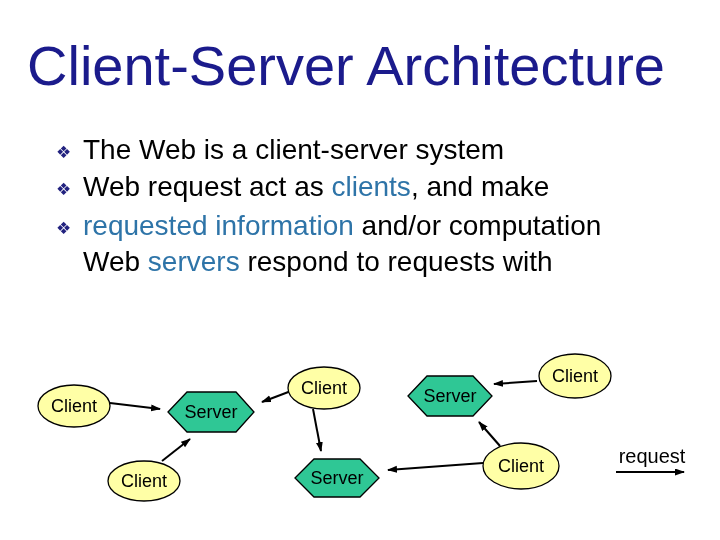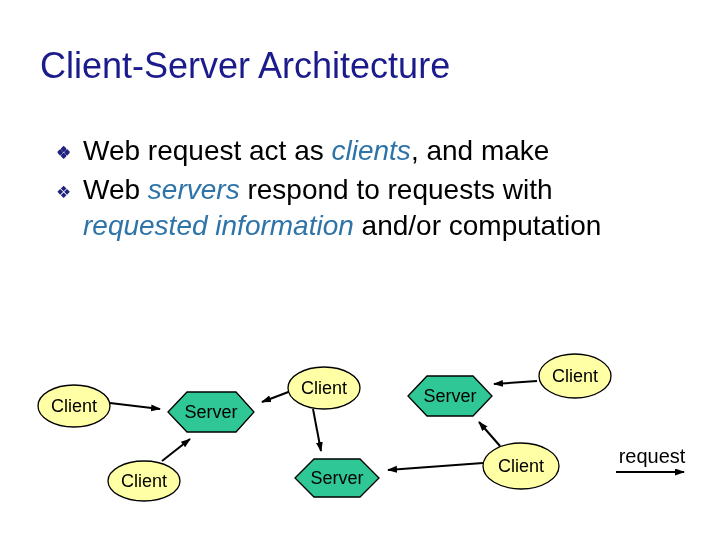--- a/index.html
+++ b/index.html
@@ -9,36 +9,36 @@
   }
   *{margin:0;padding:0;box-sizing:border-box;}
   html,body{width:720px;height:540px;}
   body{
     background:var(--background);
     font-family:"Liberation Sans", sans-serif;
     overflow:hidden;
   }
   .slide{position:relative;width:720px;height:540px;background:var(--background);}
   .slide-title{
-    position:absolute;left:40px;top:42px;
-    font-size:36px;line-height:48px;font-weight:400;
+    position:absolute;left:27px;top:42px;
+    font-size:56px;line-height:48px;font-weight:400;
     color:var(--title);white-space:nowrap;
   }
   .bullet-list{
     position:absolute;left:56px;top:132px;width:560px;
     font-size:28px;line-height:36px;color:var(--body);
   }
   .bullet-item{position:relative;padding-left:27px;}
   .bullet-item + .bullet-item{margin-top:1px;}
   .bullet-marker{
     position:absolute;left:0;top:2px;
     font-size:17px;line-height:36px;color:var(--bullet-marker);
     font-family:"DejaVu Sans", sans-serif;
   }
-  .emphasis{color:var(--emphasis);font-style:italic;}
+  .emphasis{color:var(--emphasis);}
   .diagram{position:absolute;left:0;top:0;width:720px;height:540px;}
   .client-shape{fill:var(--client-fill);stroke:var(--shape-stroke);stroke-width:1.3;}
   .server-shape{fill:var(--server-fill);stroke:var(--shape-stroke);stroke-width:1.3;}
   .node-label{
     font-family:"Liberation Sans", sans-serif;font-size:18px;fill:var(--body);
     text-anchor:middle;
   }
   .edge{stroke:var(--arrow);stroke-width:2;fill:none;}
   .legend-label{
     font-family:"Liberation Sans", sans-serif;font-size:20px;fill:var(--body);
@@ -49,31 +49,32 @@
 <body>
 
 <div class="slide">
 
   <div class="slide-title">Client-Server Architecture</div>
 
   <div class="bullet-list">
 
     <div class="bullet-item">
       <span class="bullet-marker">❖</span>
+      <span><span>The Web is a client-server system</span></span>
     </div>
 
     <div class="bullet-item">
       <span class="bullet-marker">❖</span>
       <div><span>Web request act as </span><span class="emphasis">clients</span><span>, and make</span></div>
     </div>
 
     <div class="bullet-item" style="margin-top:3px;">
       <span class="bullet-marker">❖</span>
+      <div><span class="emphasis">requested information</span><span> and/or computation</span></div>
       <div><span>Web </span><span class="emphasis">servers</span><span> respond to requests with</span></div>
-      <div><span class="emphasis">requested information</span><span> and/or computation</span></div>
     </div>
 
   </div>
 
   <svg class="diagram" viewBox="0 0 720 540" xmlns="http://www.w3.org/2000/svg">
     <defs>
       <marker id="arrowhead" markerWidth="10" markerHeight="8" refX="9" refY="3.5" orient="auto" markerUnits="userSpaceOnUse">
         <path d="M0,0 L10,3.5 L0,7 Z" fill="#000000"></path>
       </marker>
     </defs>

